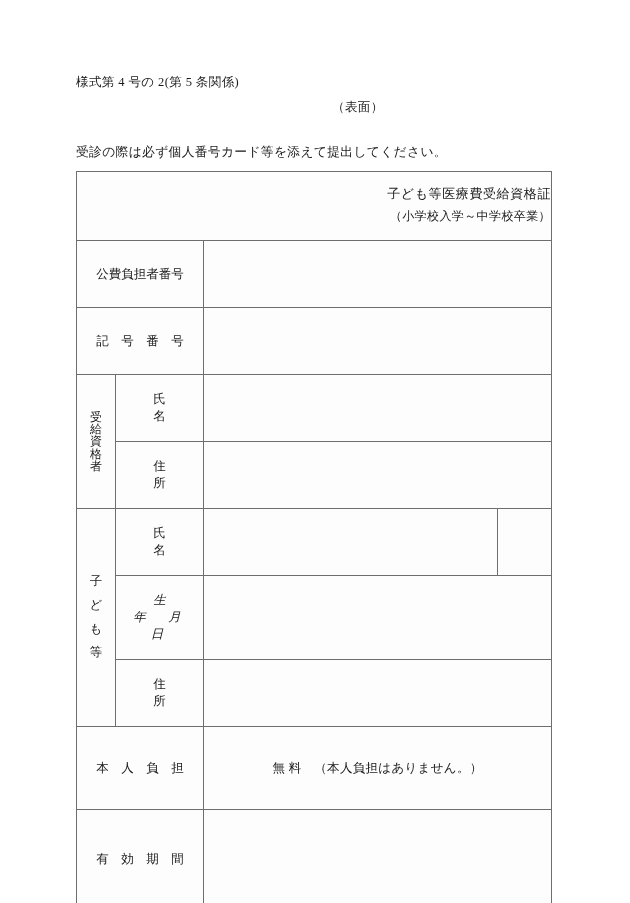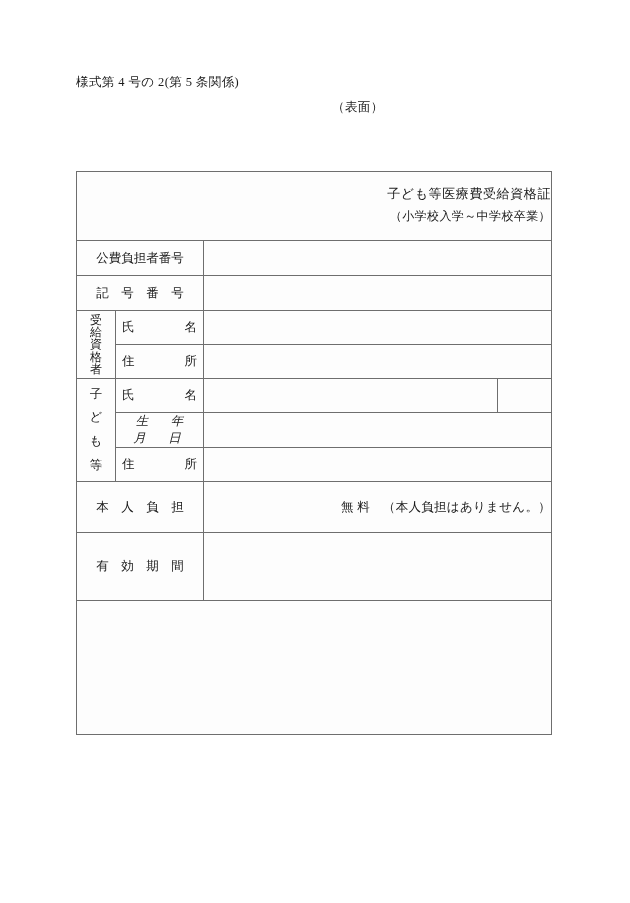--- a/index.html
+++ b/index.html
@@ -65,21 +65,21 @@
   .cert-table {
     position: absolute;
     left: 76px;
     top: 171px;
     width: 475px;
     border-collapse: collapse;
     table-layout: fixed;
   }
   .cert-table td {
     border: 1px solid #6e6e6e;
-    padding: 0;
+    padding: 16px;
     vertical-align: middle;
     font-size: 12.5px;
     background: #fdfdfd;
   }
 
   .title-cell {
     height: 58px;
     text-align: right;
     line-height: 1.75;
     padding: 4px 0 6px 0 !important;
@@ -127,33 +127,34 @@
     justify-content: center;
     line-height: 1.02;
     font-size: 12px;
   }
   .vtext.loose {
     line-height: 1.9;
     font-size: 12.5px;
   }
 
   .pay-value {
-    text-align: right;
+    text-align: center;
     font-size: 12.5px;
     letter-spacing: 0.3px;
   }
   .value-cell { background: #fdfdfd; }
 </style>
 </head>
 <body>
 
 <div class="page">
 
   <div class="form-code">様式第 4 号の 2(第 5 条関係)</div>
   <div class="side-label">（表面）</div>
+  <div class="instruction">受診の際は必ず個人番号カード等を添えて提出してください。</div>
 
   <table class="cert-table">
     <colgroup>
       <col style="width:39px">
       <col style="width:88px">
       <col style="width:294px">
       <col style="width:54px">
     </colgroup>
     <tbody>
       <tr>

